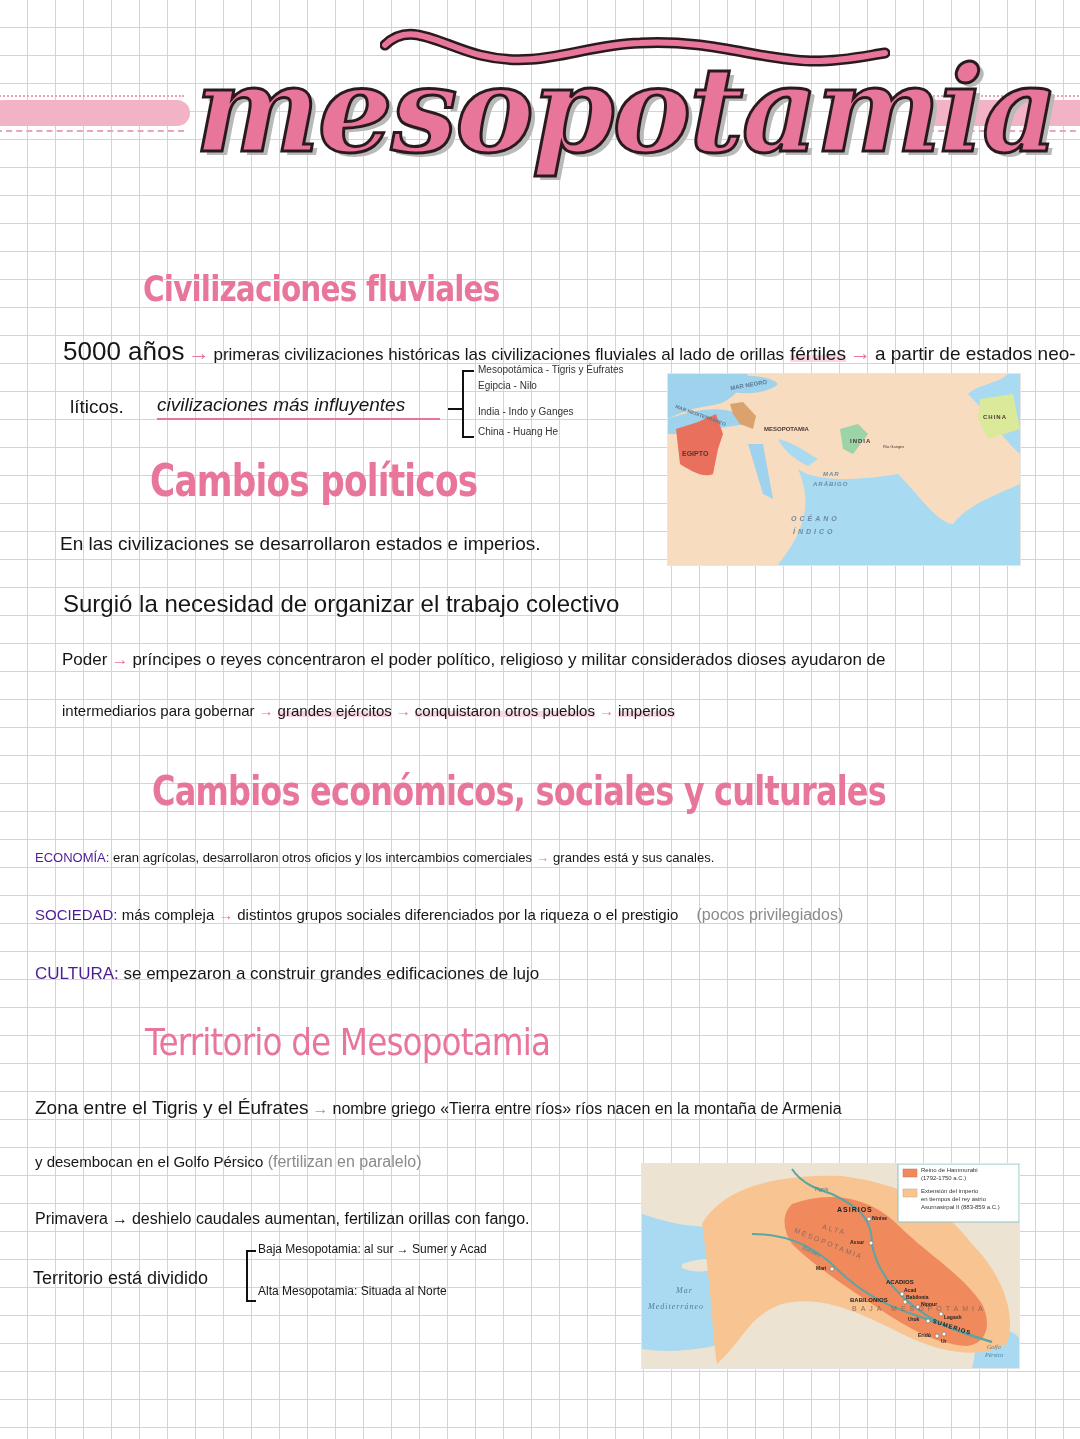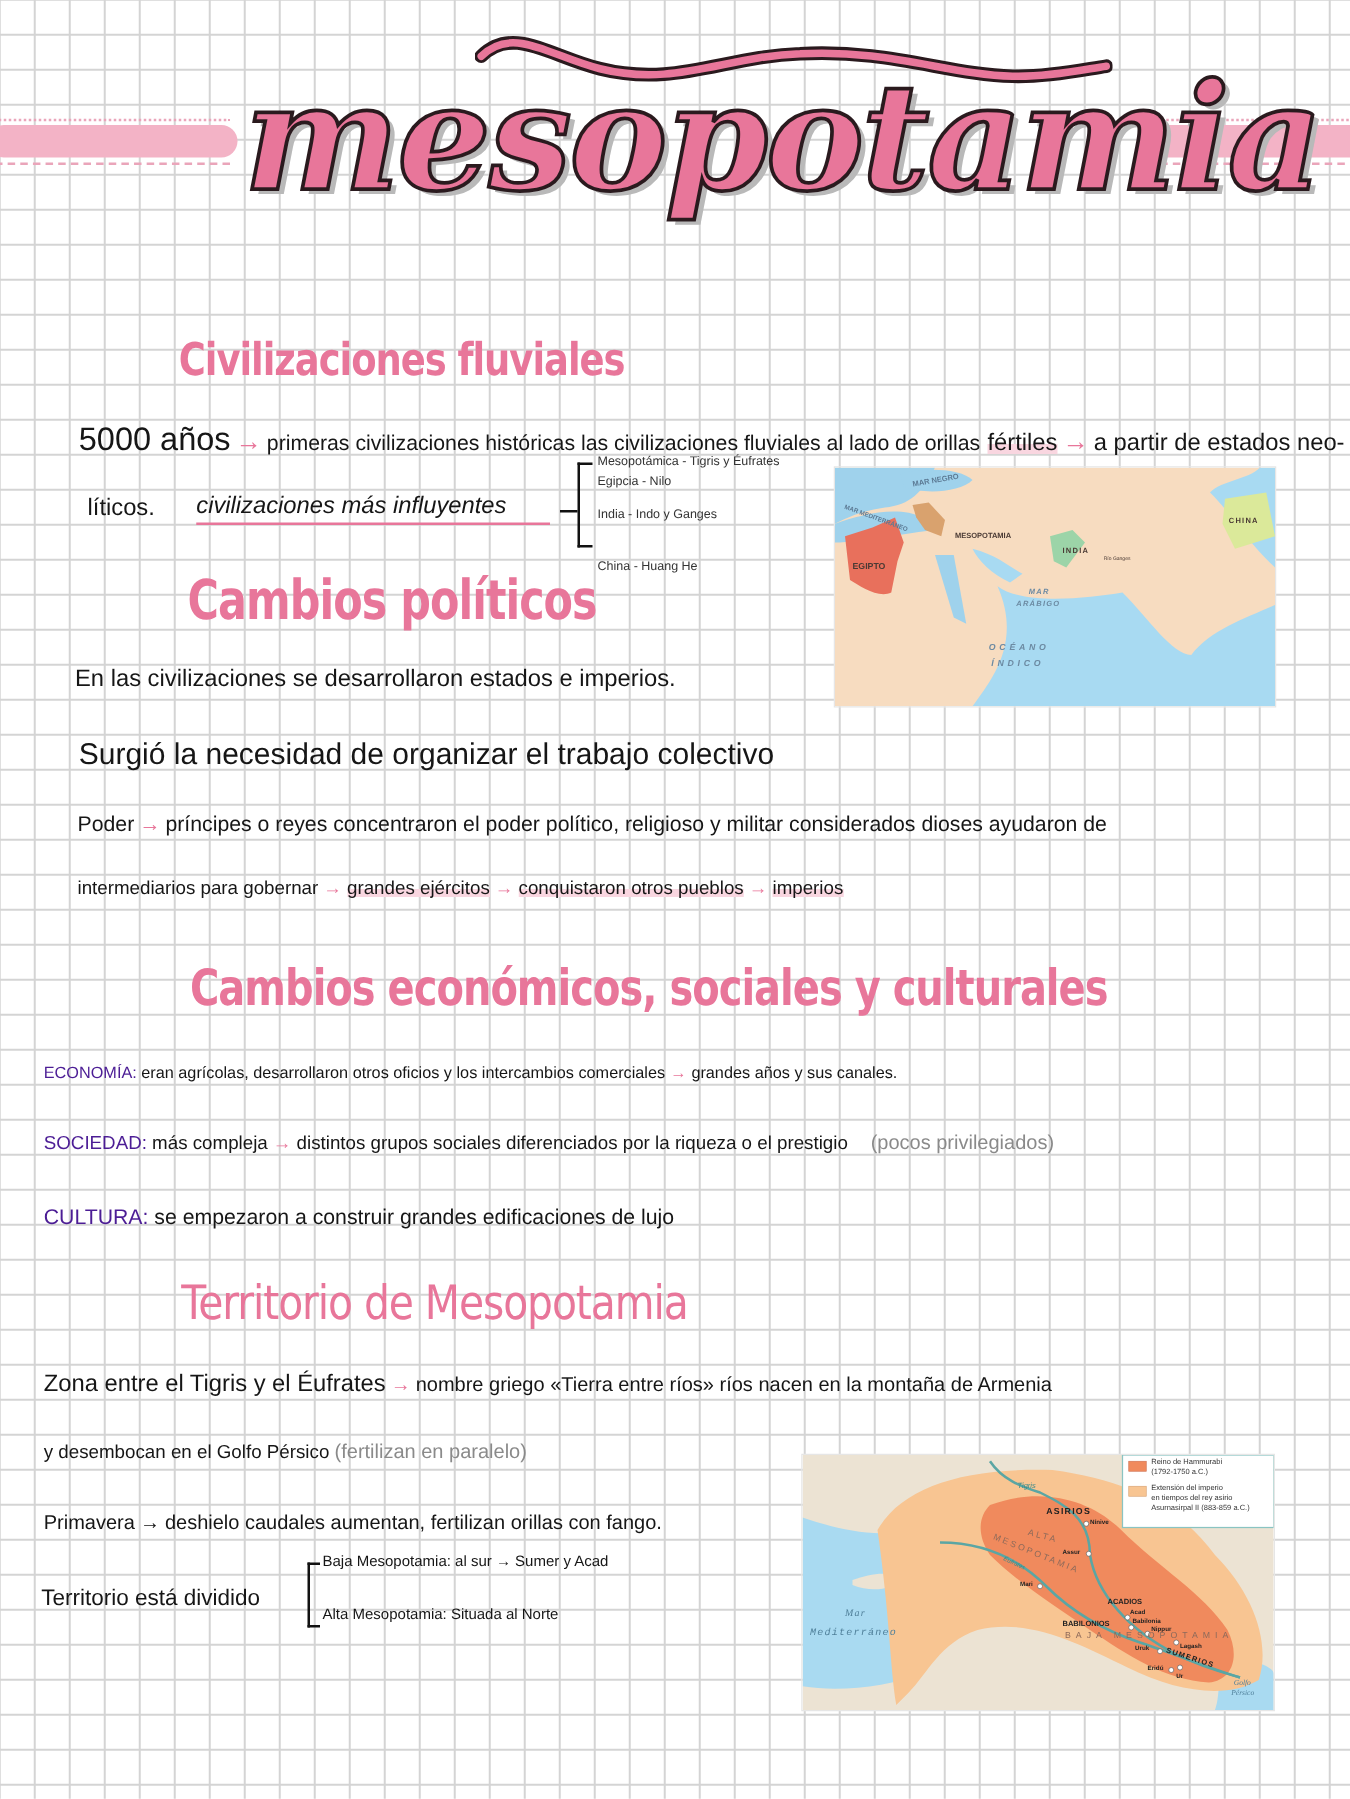--- a/index.html
+++ b/index.html
@@ -83,21 +83,21 @@
   <span class="hl" style="font-size:19px;">fértiles</span><span class="arrow">→</span><span style="font-size:19px;">a partir de estados neo-</span>
 </div>
 
 <div class="line" style="left:70px; top:396px; font-size:19px;">líticos.</div>
 <div class="line underline-pink" style="left:157px; top:394px; font-size:19px; font-style:italic; width:283px;">civilizaciones más influyentes</div>
 <div class="abs" style="left:448px; top:408px; width:14px; border-top:2px solid #111;"></div>
 <div class="bracket" style="left:462px; top:370px; width:10px; height:64px;"></div>
 <div class="line small" style="left:478px; top:364px;">Mesopotámica - Tigris y Éufrates</div>
 <div class="line small" style="left:478px; top:380px;">Egipcia - Nilo</div>
 <div class="line small" style="left:478px; top:406px;">India - Indo y Ganges</div>
-<div class="line small" style="left:478px; top:426px;margin-top:22px;">China - Huang He</div>
+<div class="line small" style="left:478px; top:426px;">China - Huang He</div>
 
 <div class="map" style="left:667px; top:373px; width:352px; height:191px;">
   <svg width="352" height="191" viewBox="0 0 352 191">
     <rect width="352" height="191" fill="#f7dcc0"></rect>
 
     <path d="M0 0 L80 0 C 70 20, 60 30, 40 32 C 20 35, 10 40, 0 45 Z" fill="#9fd2ec"></path>
     <path d="M0 45 C 20 38, 50 30, 70 40 L 80 50 C 60 52, 20 60, 0 60 Z" fill="#9fd2ec"></path>
     <path d="M52 5 C 70 0, 100 0, 110 10 C 100 20, 70 22, 55 15 Z" fill="#9fd2ec"></path>
     <path d="M80 70 L 95 120 L 105 125 L 95 70 Z" fill="#9fd2ec"></path>
     <path d="M130 95 C 150 110, 200 105, 230 100 C 250 120, 270 150, 285 150 C 300 130, 330 120, 352 110 L 352 191 L 110 191 C 125 170, 150 140, 130 95 Z" fill="#a8daf2"></path>
@@ -130,21 +130,21 @@
   <span>Poder</span><span class="arrow">→</span><span>príncipes o reyes concentraron el poder político, religioso y militar considerados dioses ayudaron de</span>
 </div>
 <div class="line" style="left:62px; top:702px; font-size:15px;">
   <span>intermediarios para gobernar</span><span class="arrow">→</span><span class="hl">grandes ejércitos</span><span class="arrow">→</span><span class="hl">conquistaron otros pueblos</span><span class="arrow">→</span><span class="hl">imperios</span>
 </div>
 
 <div class="heading h-eco">Cambios económicos, sociales y culturales</div>
 
 <div class="line" style="left:35px; top:850px; font-size:13px;">
   <span class="pinklbl">ECONOMÍA:</span>
-  <span>eran agrícolas, desarrollaron otros oficios y los intercambios comerciales</span><span class="arrow">→</span><span>grandes años y sus canales.</span>
+  <span>eran agrícolas, desarrollaron otros oficios y los intercambios comerciales</span><span class="arrow">→</span><span>grandes está y sus canales.</span>
 </div>
 <div class="line" style="left:35px; top:906px; font-size:15px;">
   <span class="pinklbl">SOCIEDAD:</span>
   <span>más compleja</span><span class="arrow">→</span><span>distintos grupos sociales diferenciados por la riqueza o el prestigio</span>
   <span class="grey" style="padding-left:14px; font-size:16px;">(pocos privilegiados)</span>
 </div>
 <div class="line" style="left:35px; top:964px; font-size:17px;">
   <span class="pinklbl">CULTURA:</span>
   <span>se empezaron a construir grandes edificaciones de lujo</span>
 </div>
@@ -217,16 +217,16 @@
   <div class="map-label" style="left:264px; top:130px; font-size:5px; color:#222;">Babilonia</div>
   <div class="map-label" style="left:279px; top:137px; font-size:5px; color:#222;">Nippur</div>
   <div class="map-label" style="left:208px; top:133px; font-size:6px; color:#222;">BABILONIOS</div>
   <div class="map-label" style="left:210px; top:141px; font-size:7px; letter-spacing:4px; color:#8d6a5a; font-weight:normal;">BAJA MESOPOTAMIA</div>
   <div class="map-label" style="left:266px; top:152px; font-size:5px; color:#222;">Uruk</div>
   <div class="map-label" style="left:302px; top:150px; font-size:5px; color:#222;">Lagash</div>
   <div class="map-label" style="left:290px; top:160px; font-size:6px; letter-spacing:1px; color:#222; transform:rotate(18deg);">SUMERIOS</div>
   <div class="map-label" style="left:276px; top:168px; font-size:5px; color:#222;">Eridú</div>
   <div class="map-label" style="left:299px; top:174px; font-size:5px; color:#222;">Ur</div>
   <div class="map-label" style="left:34px; top:122px; font-size:8px; font-family:'Liberation Serif', serif; font-style:italic; font-weight:normal; color:#4f7f99; letter-spacing:1px;">Mar</div>
-  <div class="map-label" style="left:6px; top:138px; font-size:8px; font-family:Liberation Mono, monospace; font-style:italic; font-weight:normal; color:#4f7f99; letter-spacing:1px;">Mediterráneo</div>
+  <div class="map-label" style="left:6px; top:138px; font-size:8px; font-family:Liberation Serif, serif; font-style:italic; font-weight:normal; color:#4f7f99; letter-spacing:1px;">Mediterráneo</div>
   <div class="map-label" style="left:345px; top:180px; font-size:6px; font-family:'Liberation Serif', serif; font-style:italic; font-weight:normal; color:#4f7f99;">Golfo</div>
   <div class="map-label" style="left:343px; top:188px; font-size:6px; font-family:'Liberation Serif', serif; font-style:italic; font-weight:normal; color:#4f7f99;">Pérsico</div>
 </div>
 
 </body></html>

